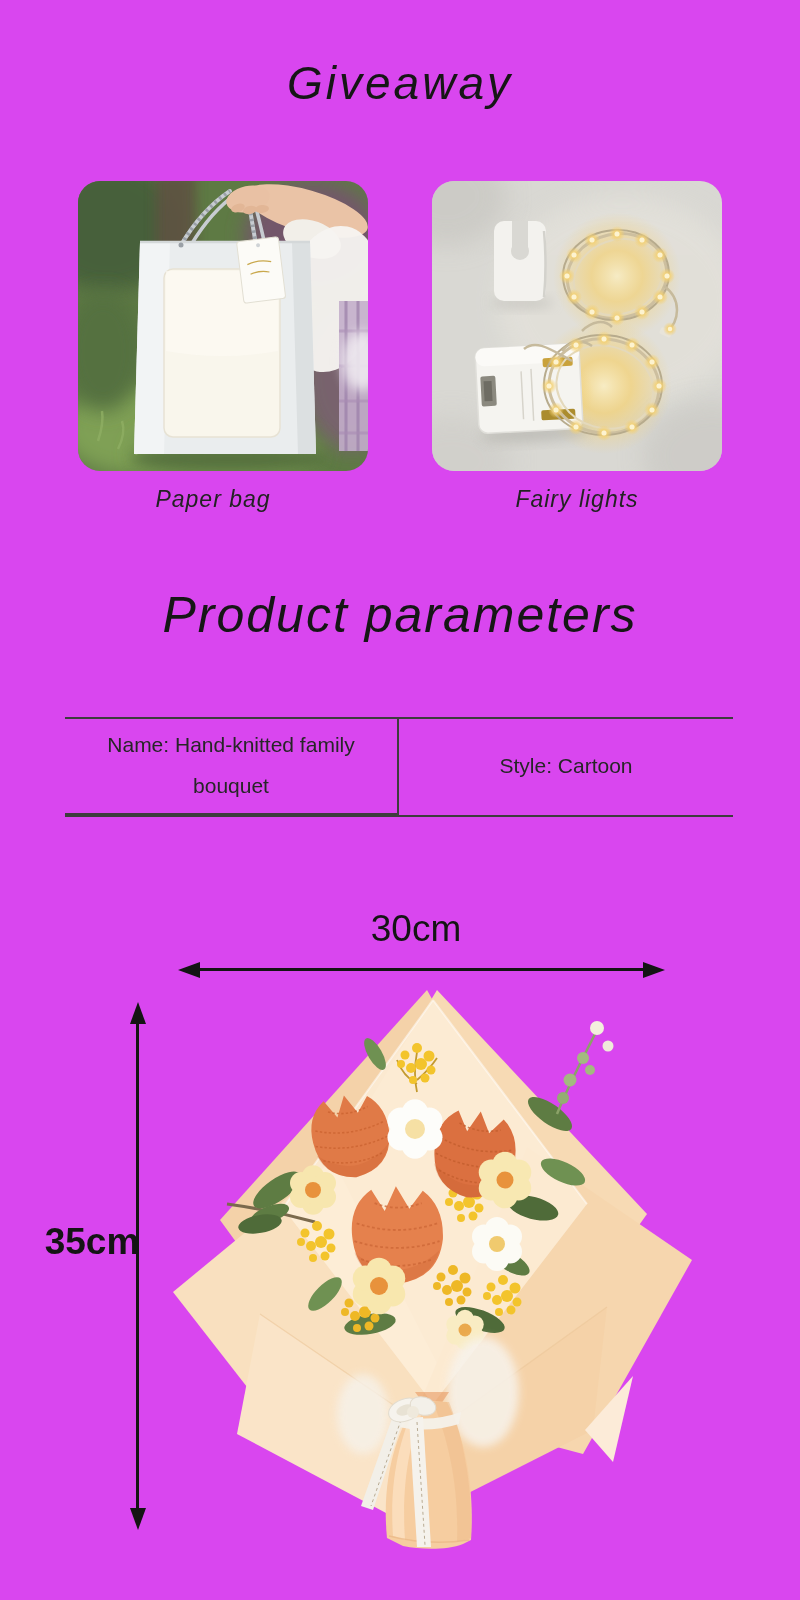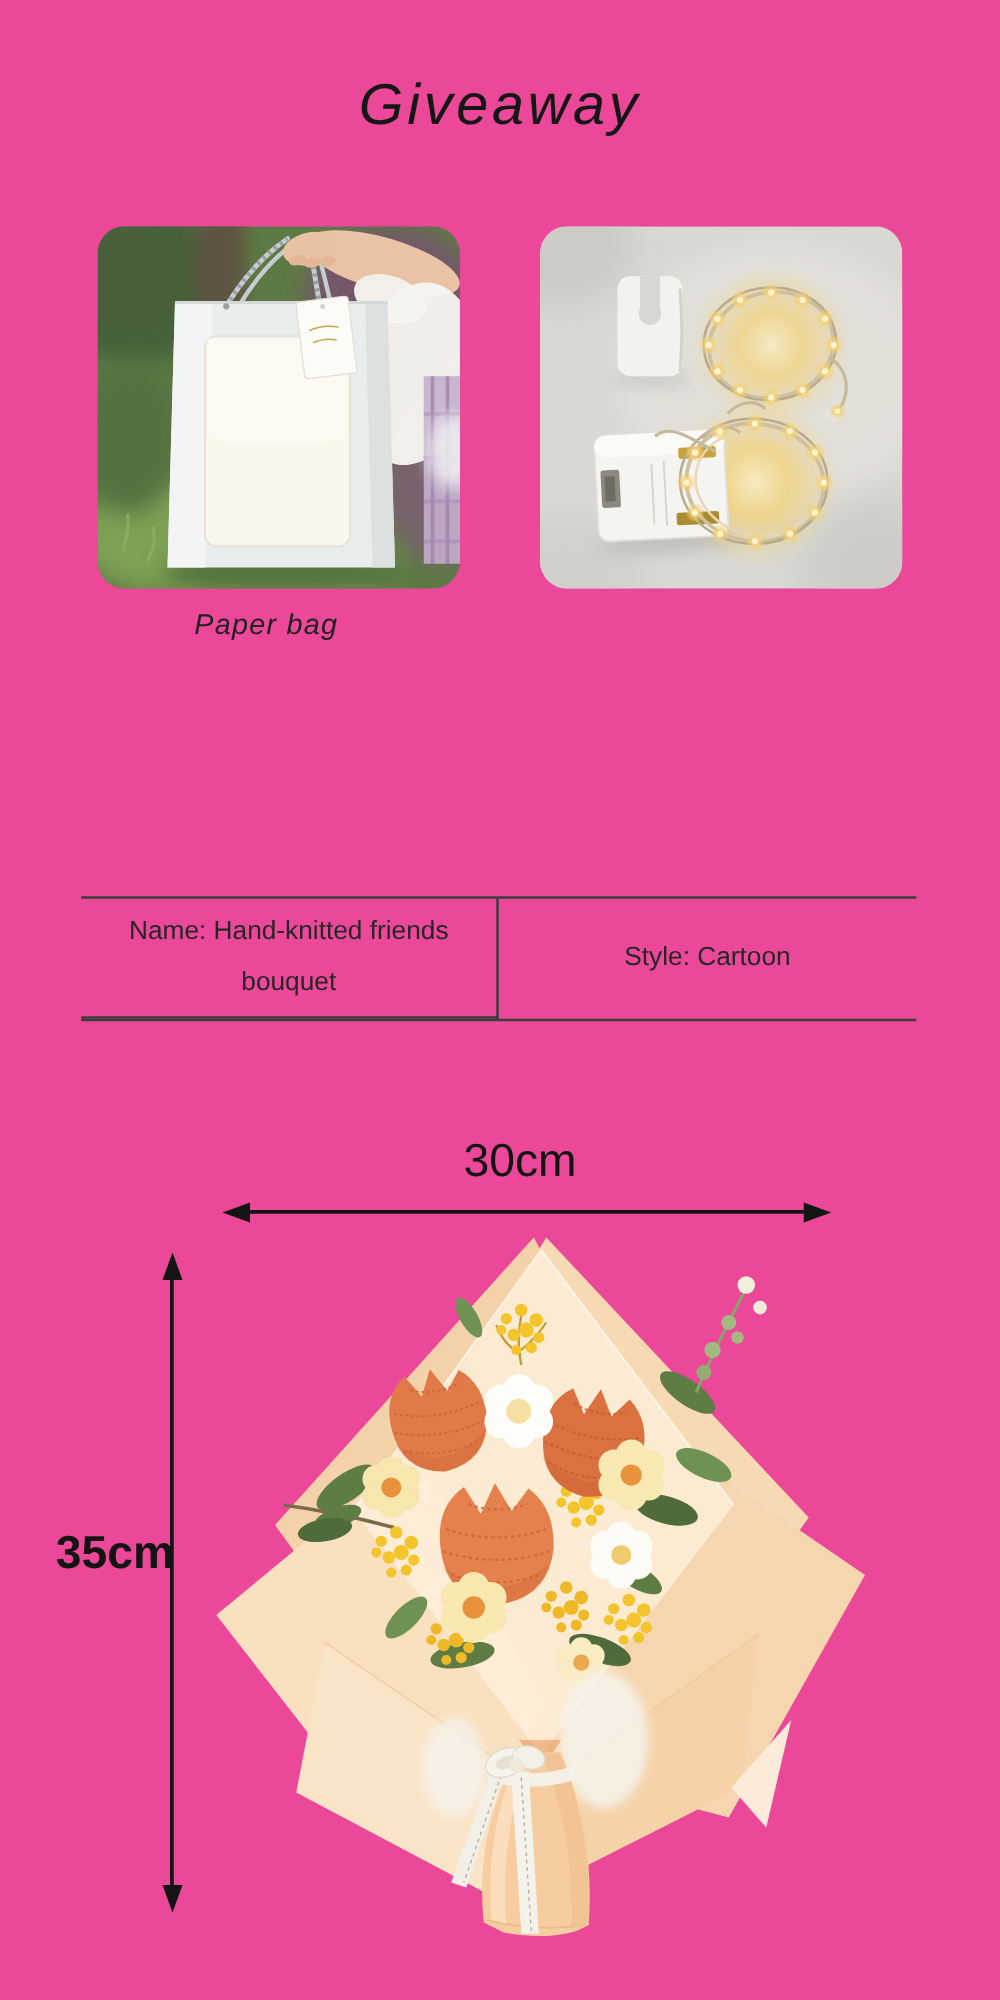--- a/index.html
+++ b/index.html
@@ -1,16 +1,16 @@
 <!DOCTYPE html>
 <html><head>
 <meta charset="utf-8">
 <style>
   html,body{margin:0;padding:0;background:#ffffff;}
-  .page{position:relative;width:800px;height:1600px;background:#ec4899;overflow:hidden;
+  .page{position:relative;width:800px;height:1600px;background:#d946ef;overflow:hidden;
         font-family:"Liberation Sans",sans-serif;color:#1d1d1d;}
 
   .title-main{position:absolute;top:56px;left:0;right:0;margin:0;text-align:center;
               font-size:46px;font-style:italic;font-weight:400;letter-spacing:3px;color:#161616;}
   .title-params{position:absolute;top:586px;left:0;right:0;margin:0;text-align:center;
               font-size:50px;font-style:italic;font-weight:400;letter-spacing:2px;color:#161616;}
 
   .photo{position:absolute;top:181px;width:290px;height:290px;border-radius:22px;overflow:hidden;}
   .photo svg{display:block;}
   .photo-bag{left:78px;}
@@ -223,24 +223,26 @@
           <circle cx="200" cy="246" r="2.5" fill="#fdf3d0"></circle>
         <circle cx="220" cy="229" r="8" fill="url(#fl-glow)"></circle>
           <circle cx="220" cy="229" r="2.5" fill="#fdf3d0"></circle>
         <circle cx="238" cy="148" r="7" fill="url(#fl-glow)"></circle>
           <circle cx="238" cy="148" r="2.2" fill="#fdf3d0"></circle>
       </g>
     </svg>
   </figure>
 
   <div class="caption caption-bag">Paper bag</div>
-
+  <div class="caption caption-lights">Fairy lights</div>
+
+  <h2 class="title-params">Product parameters</h2>
 
   <div class="params-table">
-    <div class="cell r0 c0">Name: Hand-knitted friends bouquet</div>
+    <div class="cell r0 c0">Name: Hand-knitted family bouquet</div>
     <div class="cell r1">Style: Cartoon</div>
   </div>
 
   <div class="dim">
     <div class="dim-w">30cm</div>
     <div class="arrow-h"></div>
     <div class="dim-h">35cm</div>
     <div class="arrow-v"></div>
 
     <svg class="bouquet" viewBox="0 0 535 598">

